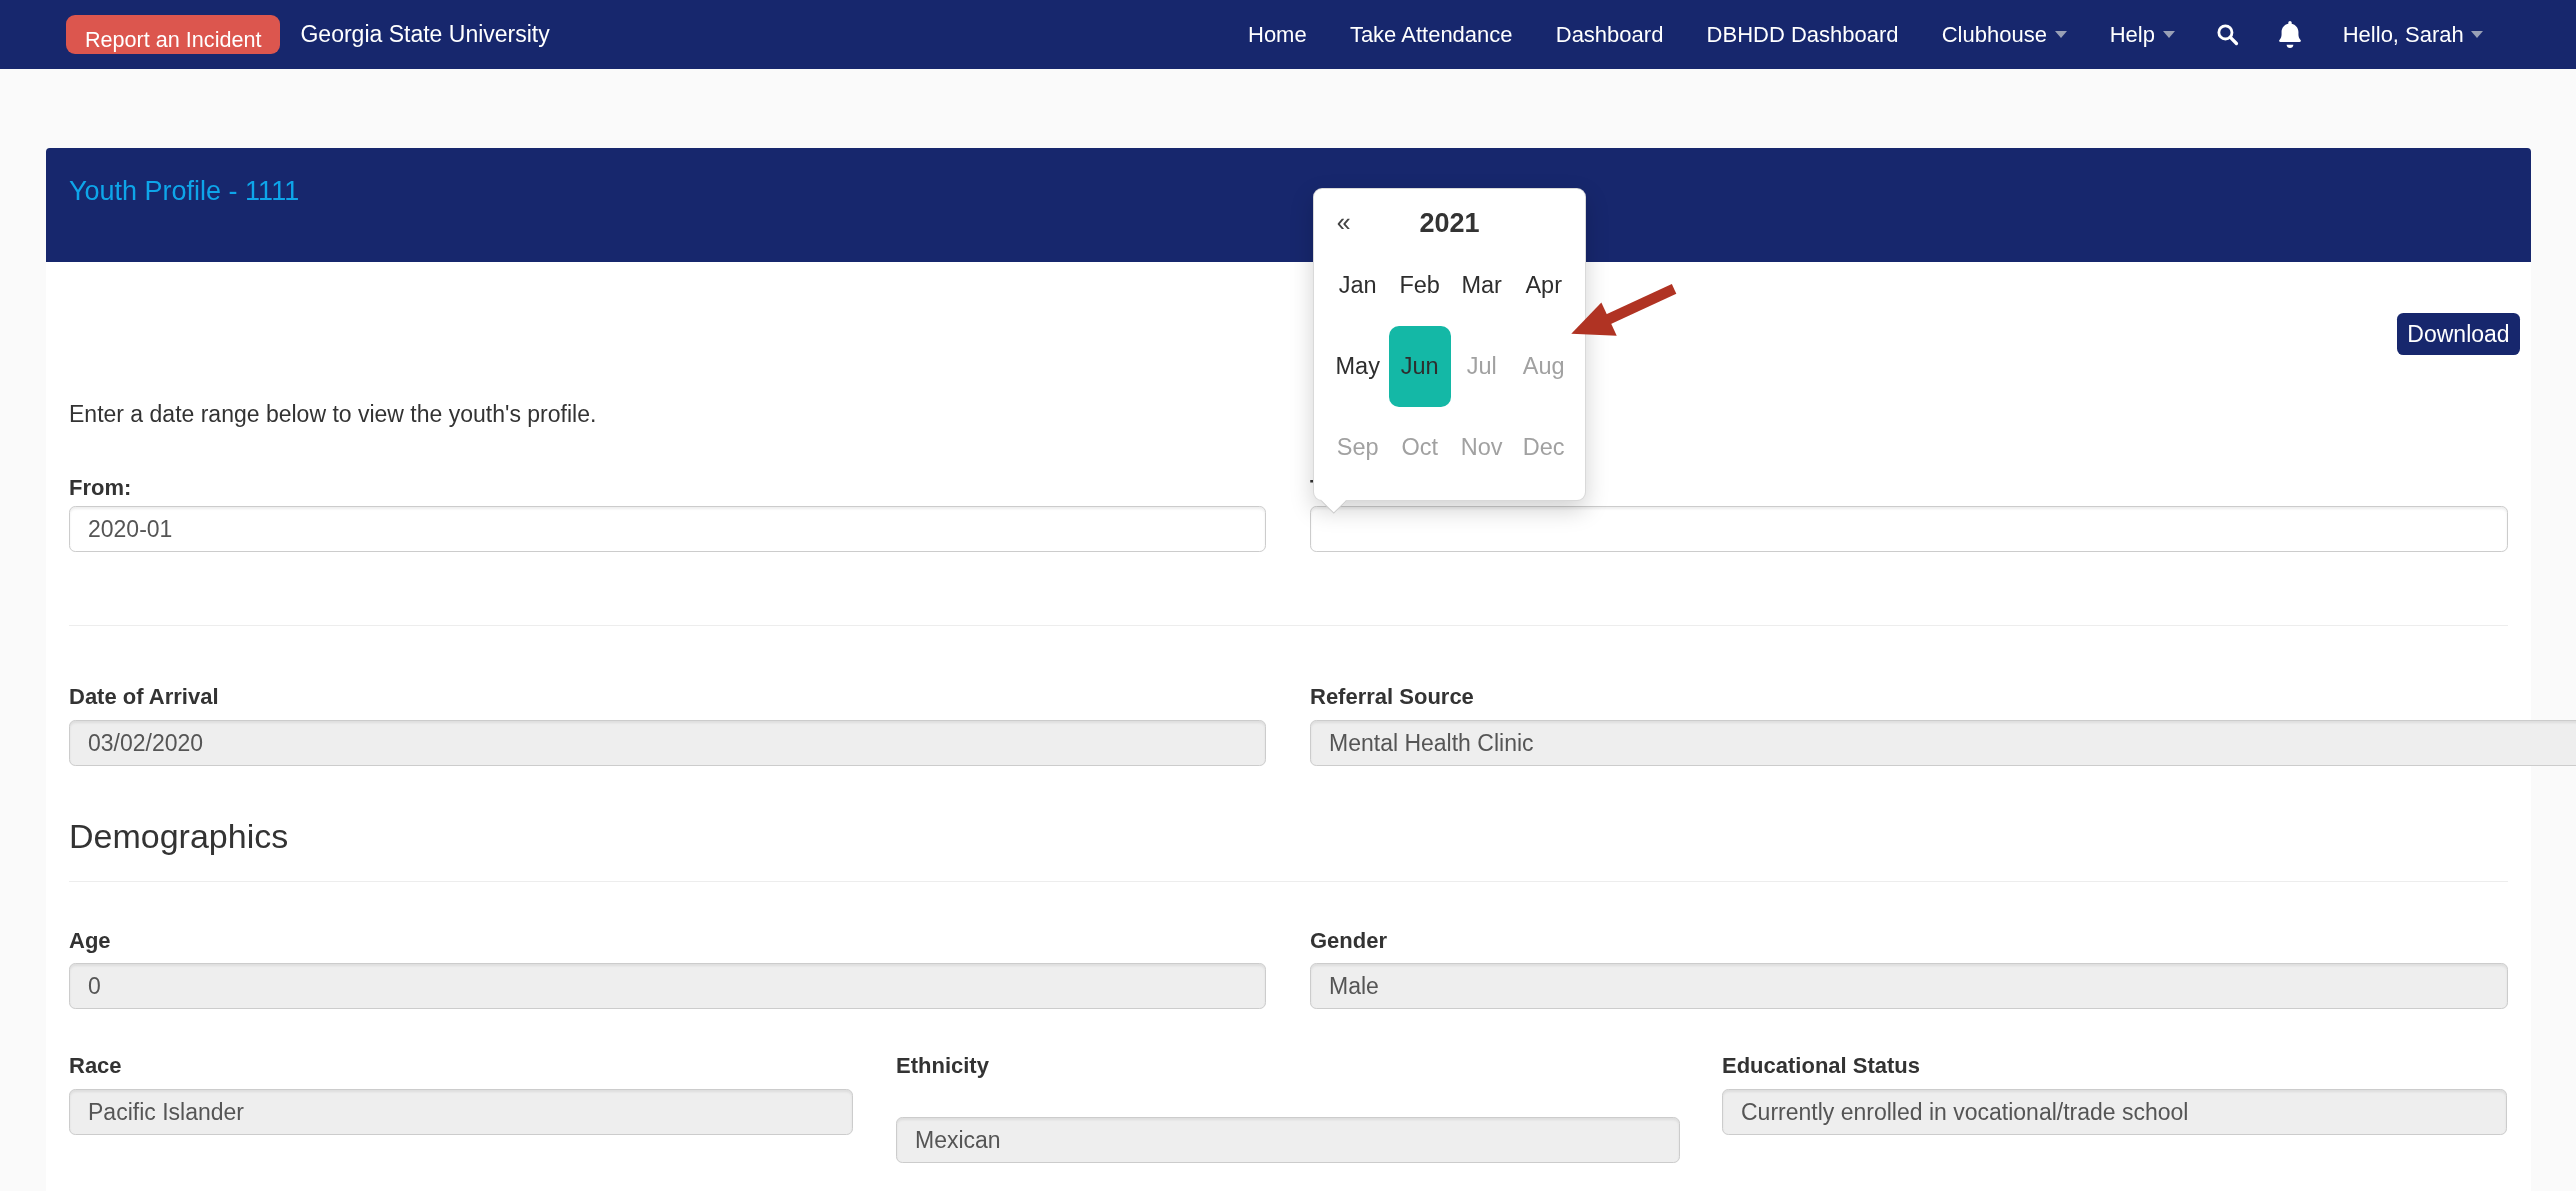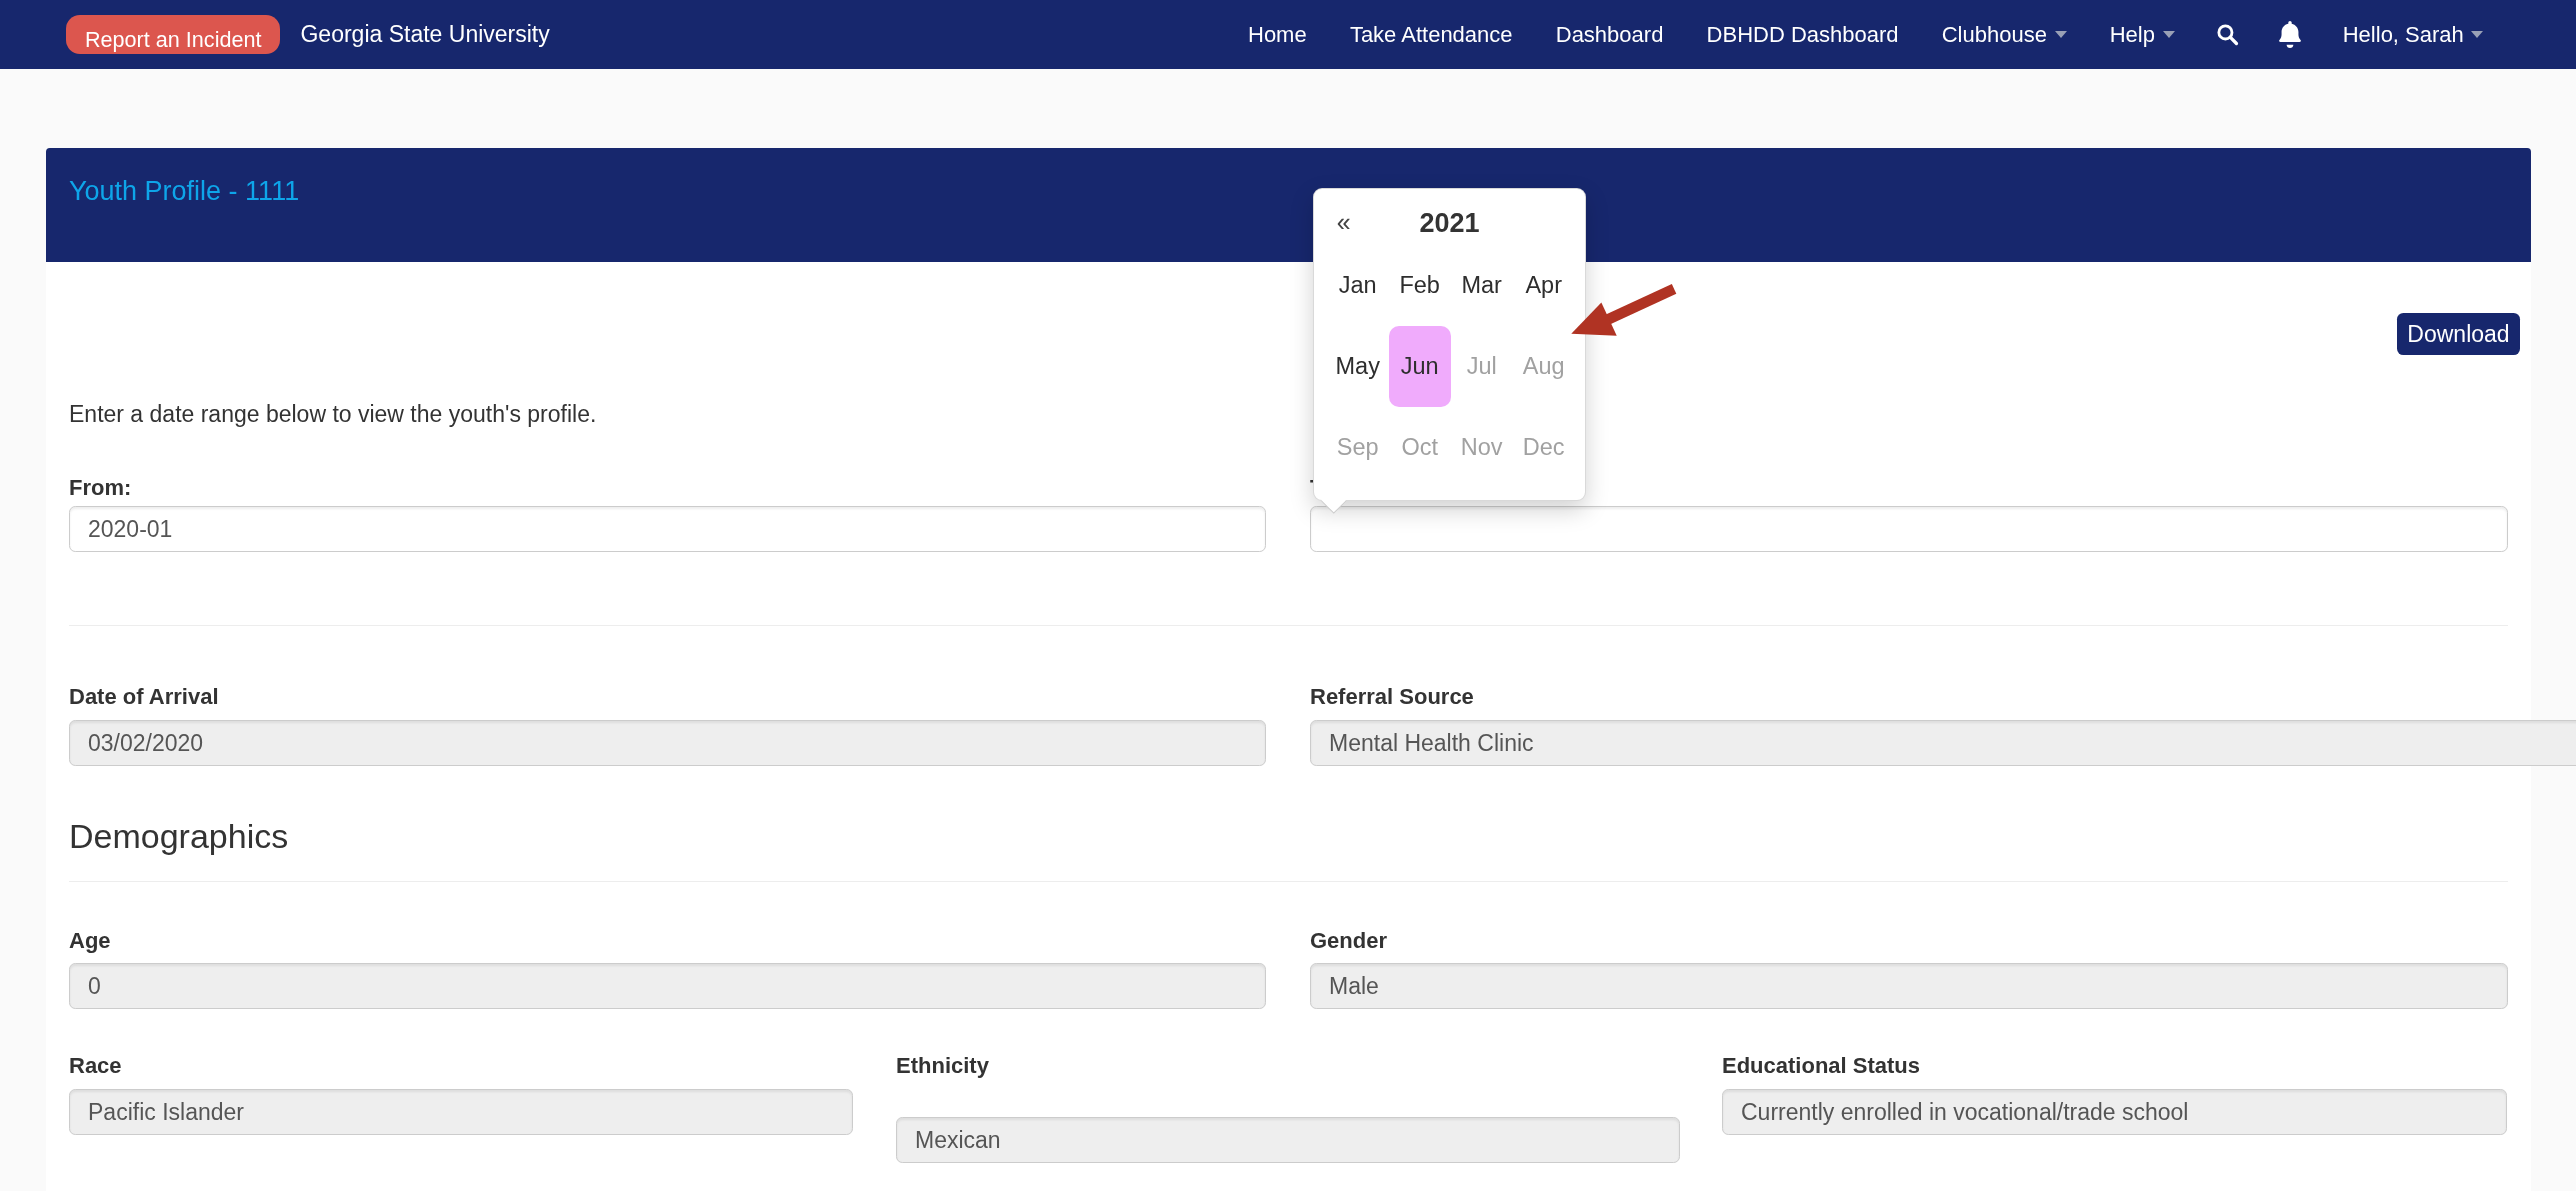--- a/index.html
+++ b/index.html
@@ -13,21 +13,21 @@
   }
 
   
   .navbar {
     position:absolute; left:0; top:0; width:2576px; height:69px;
     background:#17276d;
     display:flex; align-items:center;
     padding:0 71px 0 66px;
   }
   .btn-danger {
-    background:#dc564e; color:#fff; border:none; border-radius:14px;
+    background:#dc564e; color:#fff; border:none; border-radius:9px;
     height:39px; padding:12px 19px; font-size:21.6px;
     font-family:inherit; cursor:pointer;
   }
   .brand { color:#fff; font-size:23px; margin-left:20px; white-space:nowrap; }
   .nav-spacer { flex:1; }
   .nav-right { display:flex; align-items:center; }
   .nav-item {
     color:#fff; font-size:22px; padding:0 21.6px; white-space:nowrap;
     display:flex; align-items:center; cursor:pointer;
   }
@@ -102,21 +102,21 @@
   }
   .dp-grid {
     position:absolute; left:12.7px; top:56px; width:246px;
     display:grid; grid-template-columns:repeat(4,62px); grid-auto-rows:81px;text-align:center;
   }
   .month {
     display:flex; align-items:center; justify-content:center;
     font-size:23.5px; color:#2e2e2e; cursor:pointer;
   }
   .month[data-state="disabled"] { color:#a1a1a1; cursor:default; }
-  .month[data-state="selected"] { background:#f0abfc; border-radius:10px; }
+  .month[data-state="selected"] { background:#14b8a6; border-radius:10px; }
 
   .annotation-arrow { position:absolute; left:1535px; top:270px; z-index:60; }
 
   .label-to { z-index:1; }
 </style>
 </head>
 <body>
 
 <div class="navbar">
   <button class="btn-danger">Report an Incident</button>

